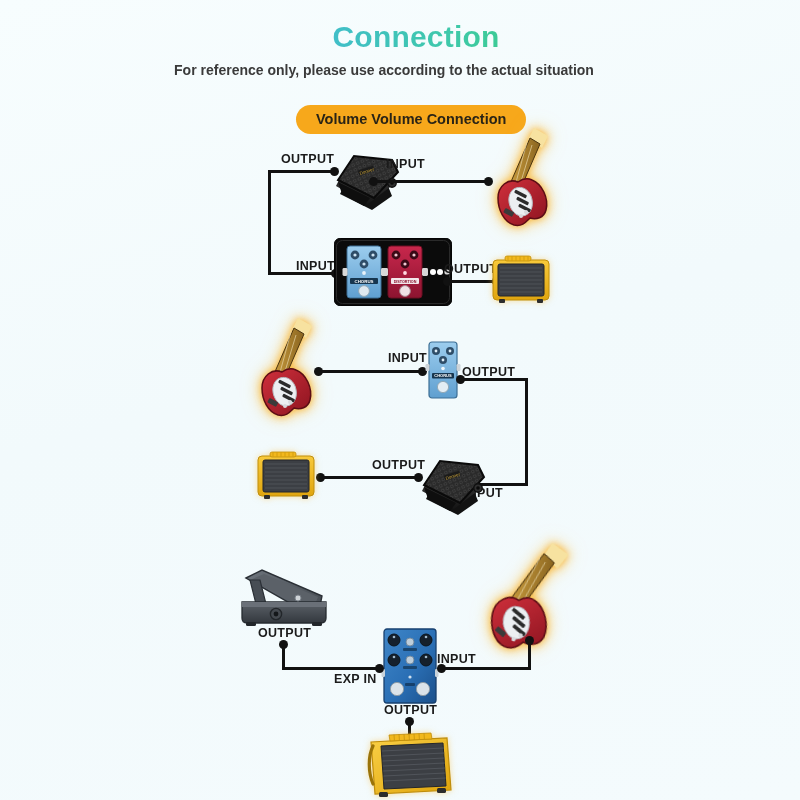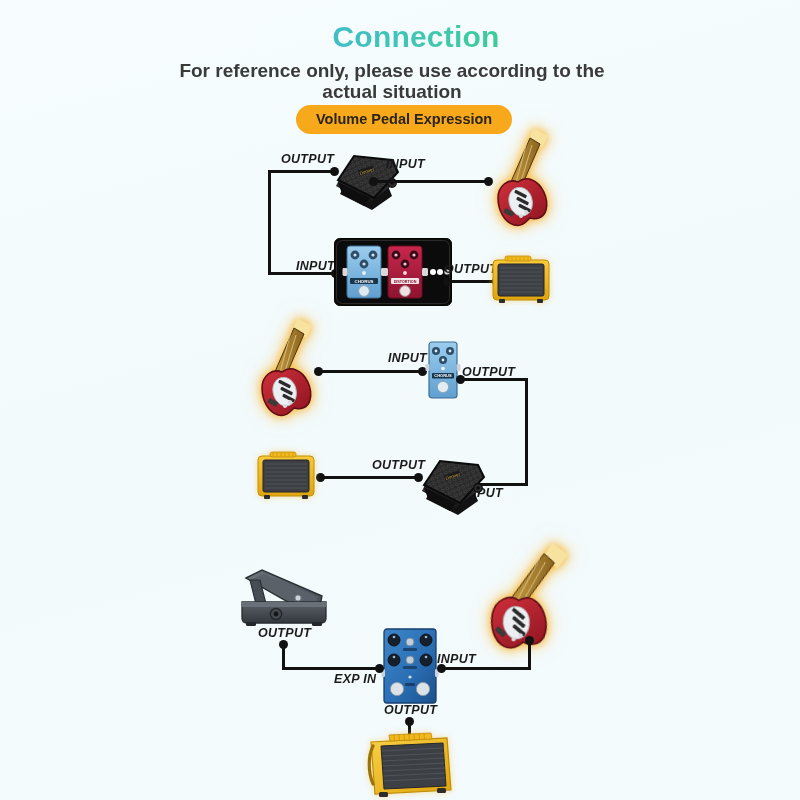--- a/index.html
+++ b/index.html
@@ -20,23 +20,23 @@
   
   .title {
     position: absolute; left: 16px; top: 20px; width: 800px;
     text-align: center;
     font-size: 30px; font-weight: bold; letter-spacing: .2px;
     background: linear-gradient(90deg,#3f8ee6 0%, #41b6e0 28%, #3fc9a8 55%, #35cf5d 78%, #2ed437 100%);
     -webkit-background-clip: text; background-clip: text;
     color: transparent; -webkit-text-fill-color: transparent;
   }
   .subtitle {
-    position: absolute; left: 152px; top: 60px; width: 480px;
+    position: absolute; left: 144px; top: 60px; width: 480px;
     text-align: center; color: #3a3a3a;
-    font-size: 19px; font-weight: bold; line-height: 21px;
+    font-size: 14px; font-weight: bold; line-height: 21px;
   }
 
   
   .badge {
     position: absolute;
     background: #f7a81b;
     color: #2a2416;
     font-size: 14.5px; font-weight: bold;
     border-radius: 20px;
     padding: 6px 20px 7px 20px;
@@ -49,21 +49,20 @@
   .wire.h { height: 3px; }
   .wire.v { width: 3px; }
   .dot {
     position: absolute; width: 9px; height: 9px;
     background: #111; border-radius: 50%;
   }
   .lbl {
     position: absolute; color: #1b1b1b;
     font-size: 12.5px; font-weight: bold; letter-spacing: .3px;
     white-space: nowrap;
-    font-style: italic;
   }
 
   
   .guitar { position: absolute; width: 74px; height: 104px; }
   .guitar .gwrap {
     position: absolute; inset: 0;
     filter: drop-shadow(0 0 4px rgba(250,176,40,.95)) drop-shadow(0 0 8px rgba(250,190,60,.6));
   }
   .guitar svg { width: 100%; height: 100%; display: block; }
 
@@ -79,21 +78,21 @@
   }
 </style>
 </head>
 <body>
 
 <div id="page">
 
   <div class="title">Connection</div>
   <div class="subtitle">For reference only, please use according to the actual situation</div>
 
-  <div class="badge" style="left:296px; top:105px;">Volume Pedal Expression</div>
+  <div class="badge" style="left:296px; top:105px;">Volume Volume Connection</div>
 
   <div class="vpedal" style="left:322px; top:138px; width:84px; height:80px;">
     <svg viewBox="0 0 84 80">
       <defs>
         <pattern id="tread" width="5" height="5" patternUnits="userSpaceOnUse" patternTransform="rotate(-24)">
           <circle cx="2.5" cy="2.5" r="1.7" fill="#4a4a4a"></circle>
           <circle cx="2.5" cy="2.5" r="1.0" fill="#1e1e1e"></circle>
         </pattern>
         <linearGradient id="vpSide" x1="0" y1="0" x2="0" y2="1">
           <stop offset="0" stop-color="#3a3a3a"></stop>

